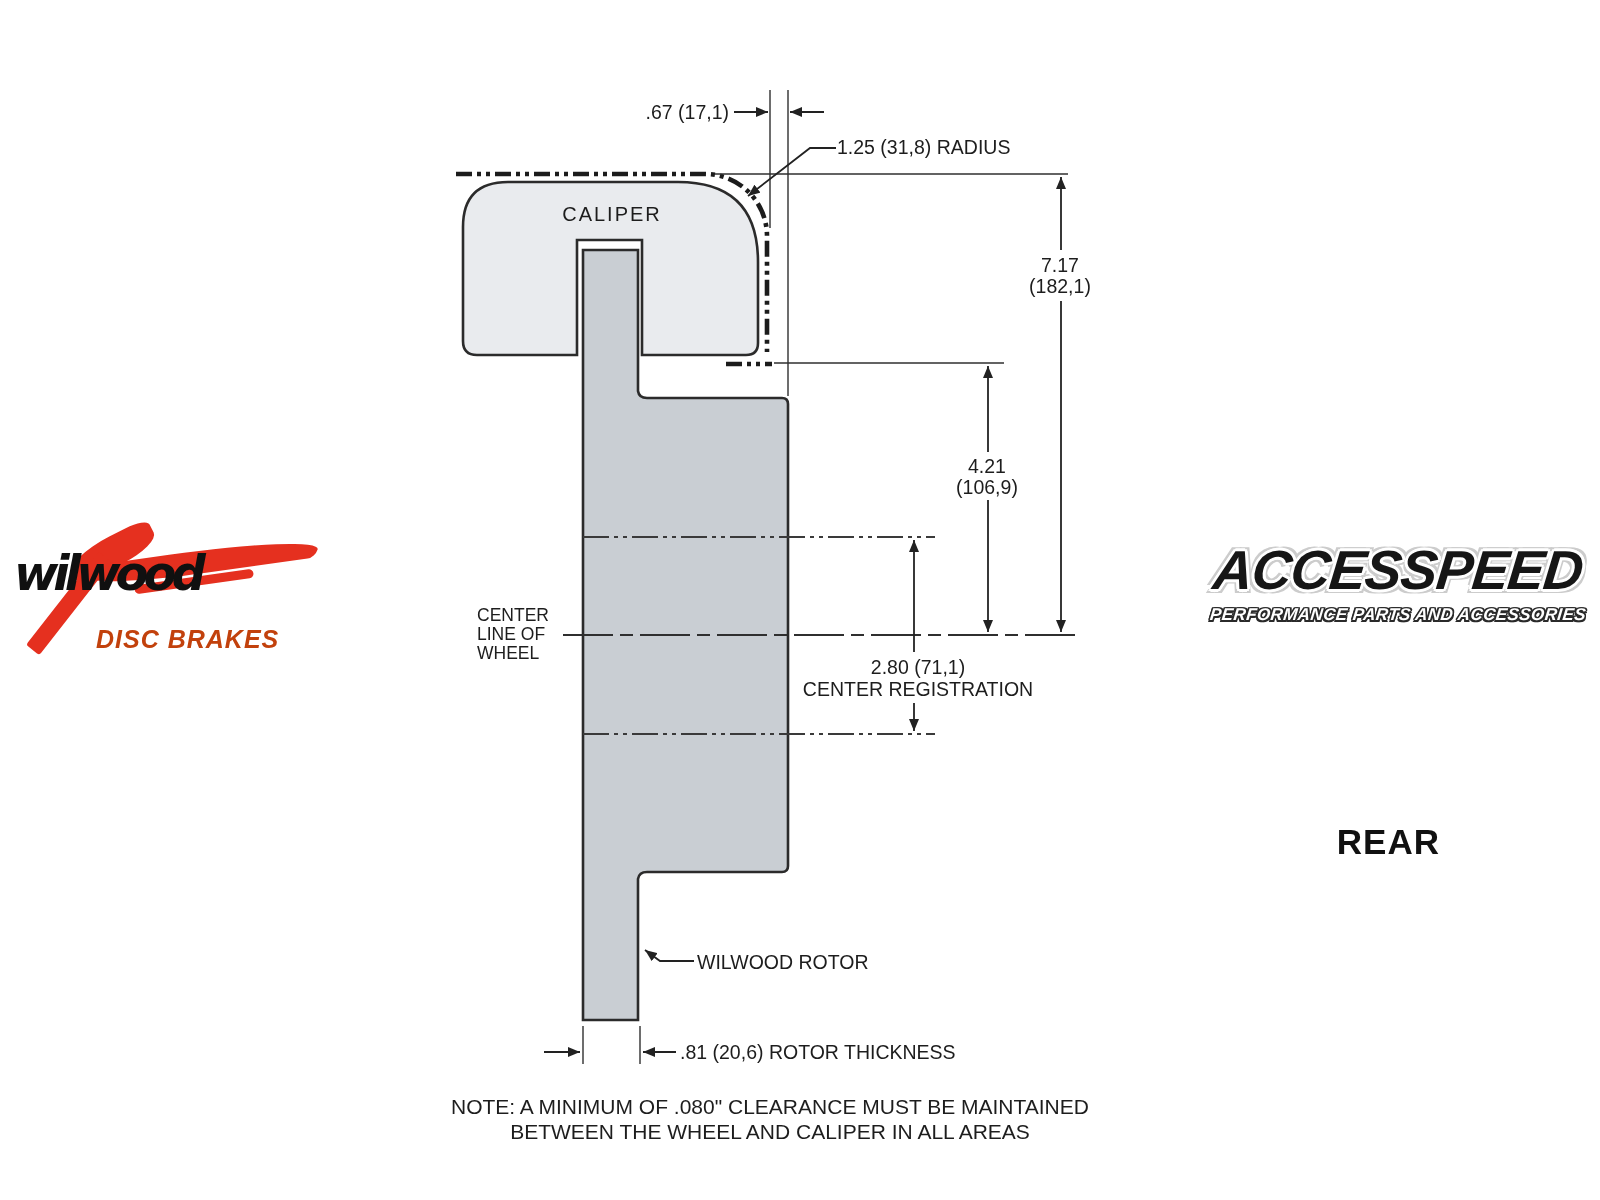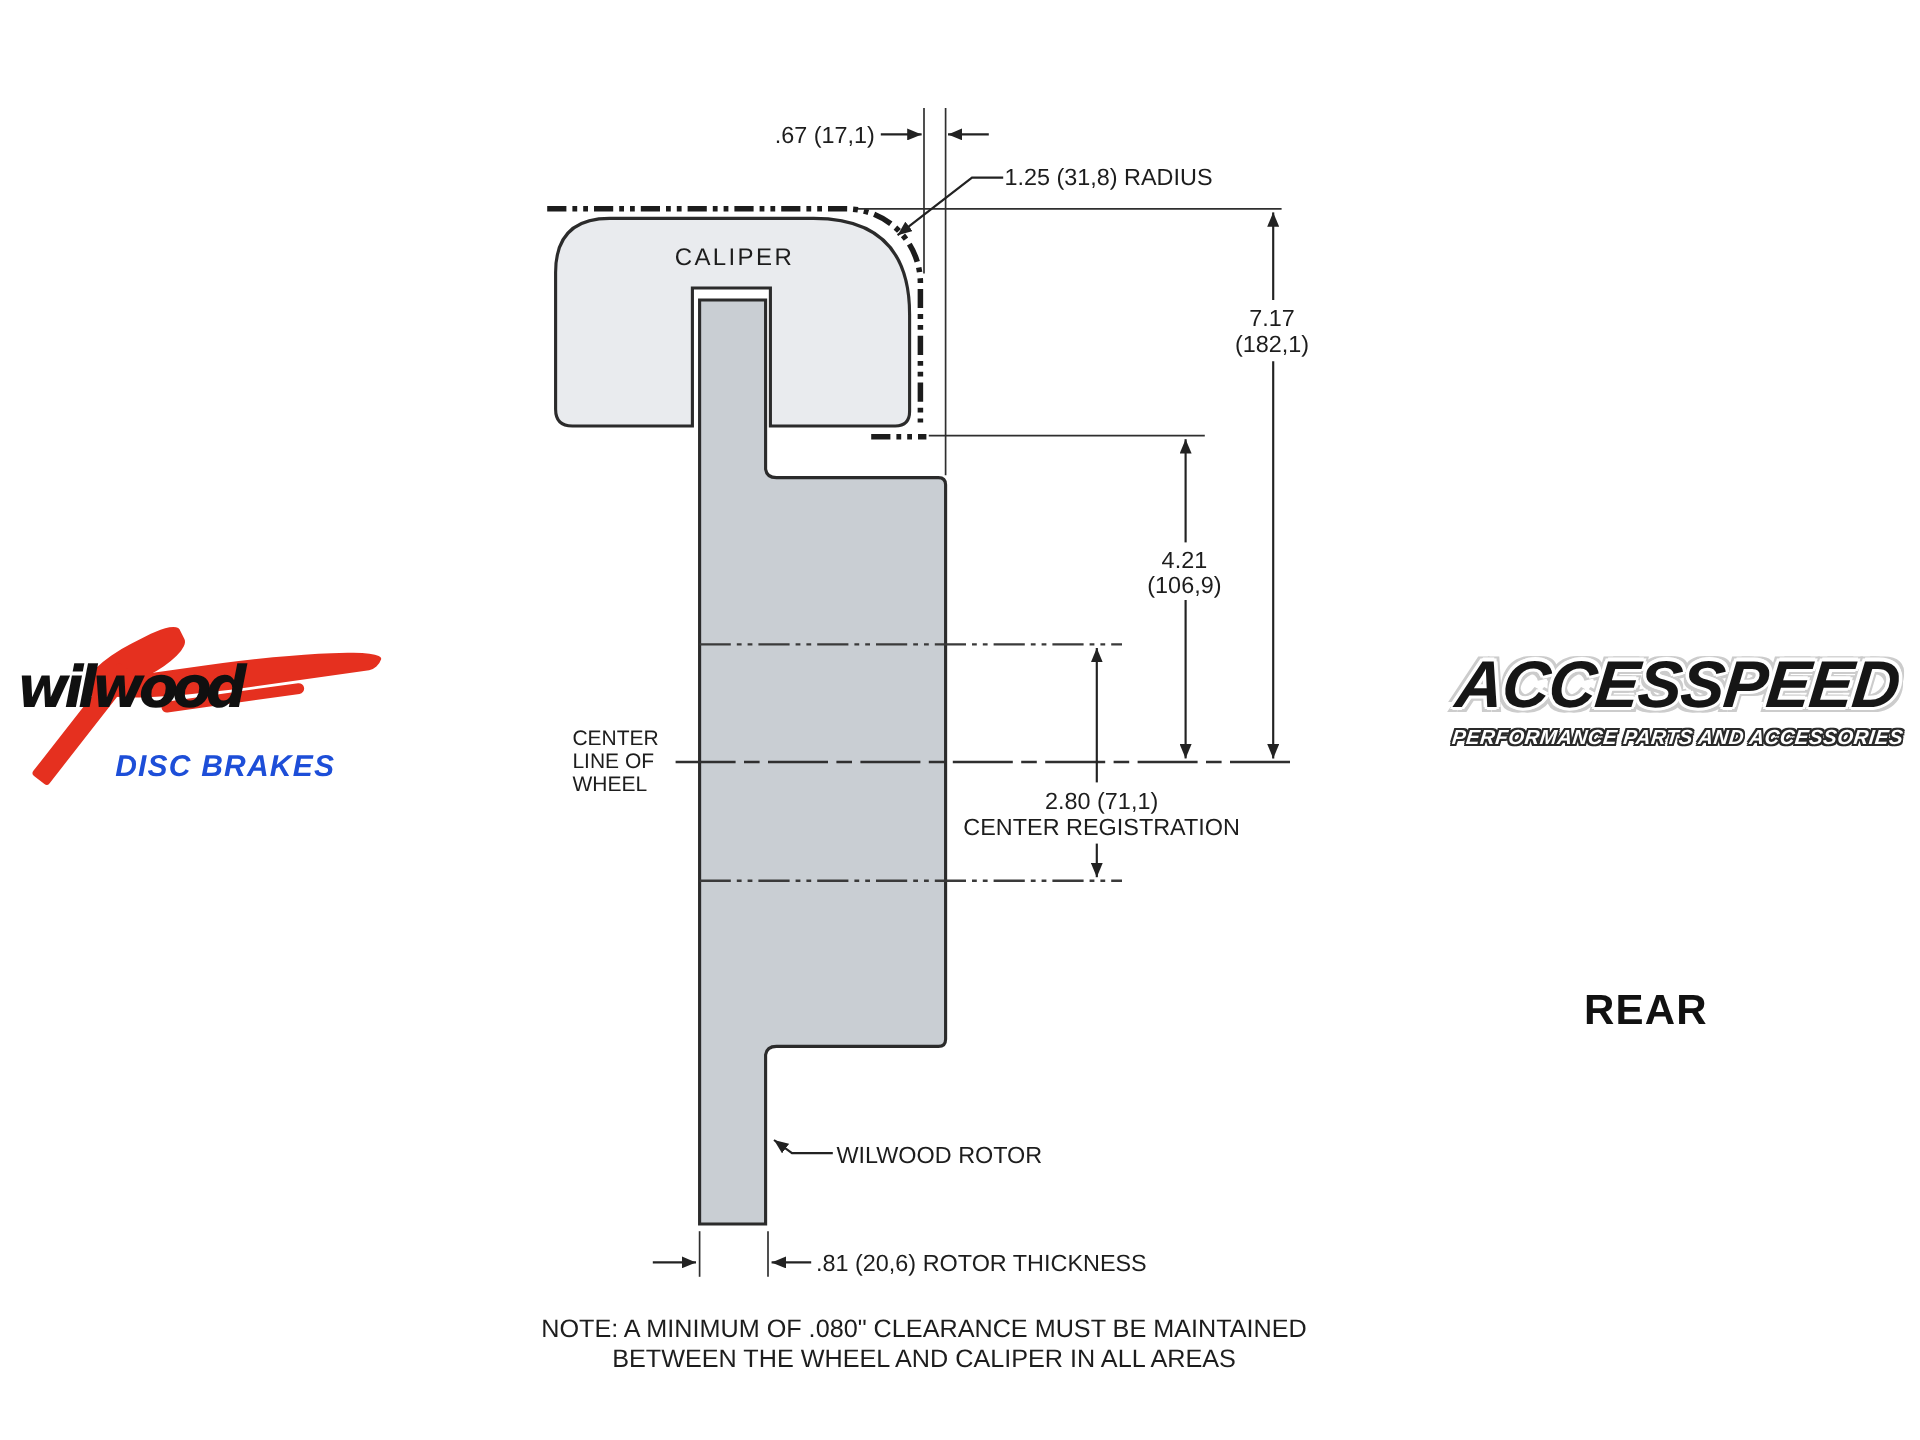--- a/index.html
+++ b/index.html
@@ -21,40 +21,40 @@
   .ww-swoosh1{left:74px;top:13px;width:232px;height:23px;transform:rotate(-8deg) skewX(-25deg);
               border-radius:10px 70% 8px 55%;}
   .ww-swoosh2{left:120px;top:40px;width:120px;height:9px;transform:rotate(-8deg);
               border-radius:6px;}
   .ww-slash{left:-4px;top:58px;width:118px;height:17px;transform:rotate(-52deg);
             border-radius:3px;}
   .ww-script{position:absolute;left:0px;top:12px;font-style:italic;font-weight:900;
              font-size:48px;letter-spacing:-5px;color:#101010;
              font-family:"DejaVu Sans",sans-serif;line-height:1;}
   .ww-tag{position:absolute;left:82px;top:88px;font-style:italic;font-weight:900;
-          font-size:25px;letter-spacing:1px;color:#1d4ed8;
+          font-size:25px;letter-spacing:1px;color:#c2410c;
           font-family:"Liberation Sans",sans-serif;}
 
   
   .as{position:absolute;left:1200px;top:540px;width:396px;text-align:center;}
   .as-name{font-style:italic;font-weight:900;font-size:55px;line-height:1.1;
            letter-spacing:-1px;color:#161616;transform:skewX(-6deg);
            text-shadow:
              -2px -2px 0 #fff, 2px -2px 0 #fff, -2px 2px 0 #fff, 2px 2px 0 #fff,
              -3px 0 0 #fff, 3px 0 0 #fff, 0 -3px 0 #fff, 0 3px 0 #fff,
              -4px -4px 0 #cccccc, 4px -4px 0 #cccccc, -4px 4px 0 #cccccc, 4px 4px 0 #cccccc;}
   .as-tag{margin-top:4px;font-style:italic;font-weight:800;font-size:17px;
           letter-spacing:0.4px;color:#ffffff;transform:skewX(-6deg);
           text-shadow:
             -1.5px -1.5px 0 #2a2a2a, 1.5px -1.5px 0 #2a2a2a,
             -1.5px 1.5px 0 #2a2a2a, 1.5px 1.5px 0 #2a2a2a,
             -1.5px 0 0 #2a2a2a, 1.5px 0 0 #2a2a2a, 0 -1.5px 0 #2a2a2a, 0 1.5px 0 #2a2a2a;}
 
   
-  .rear{position:absolute;left:1320px;top:822px;width:120px;text-align:left;
+  .rear{position:absolute;left:1320px;top:822px;width:120px;text-align:right;
         font-weight:bold;font-size:35px;letter-spacing:1px;color:#111;}
 </style>
 </head>
 <body>
 
 <div id="stage">
 
   <svg width="1600" height="1200" viewBox="0 0 1600 1200">
     <defs>
       <marker id="arr" markerWidth="13" markerHeight="10" refX="12" refY="5" orient="auto" markerUnits="userSpaceOnUse">

